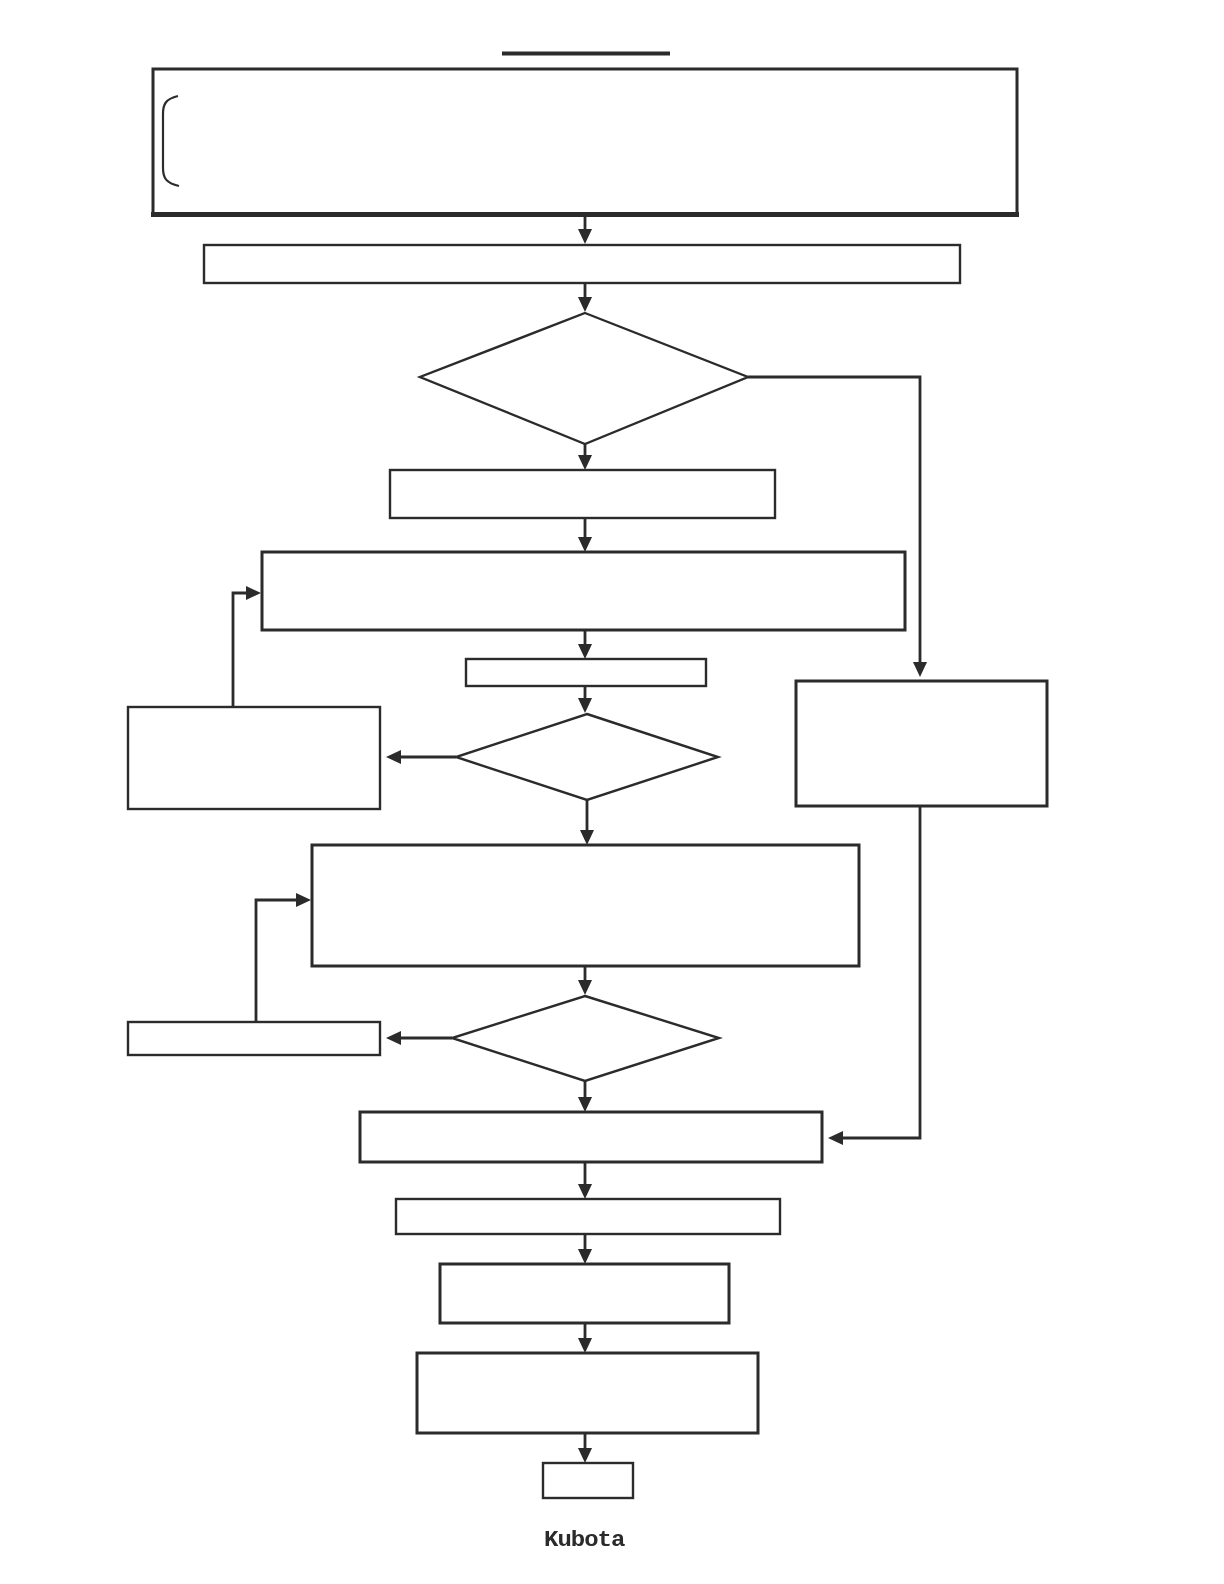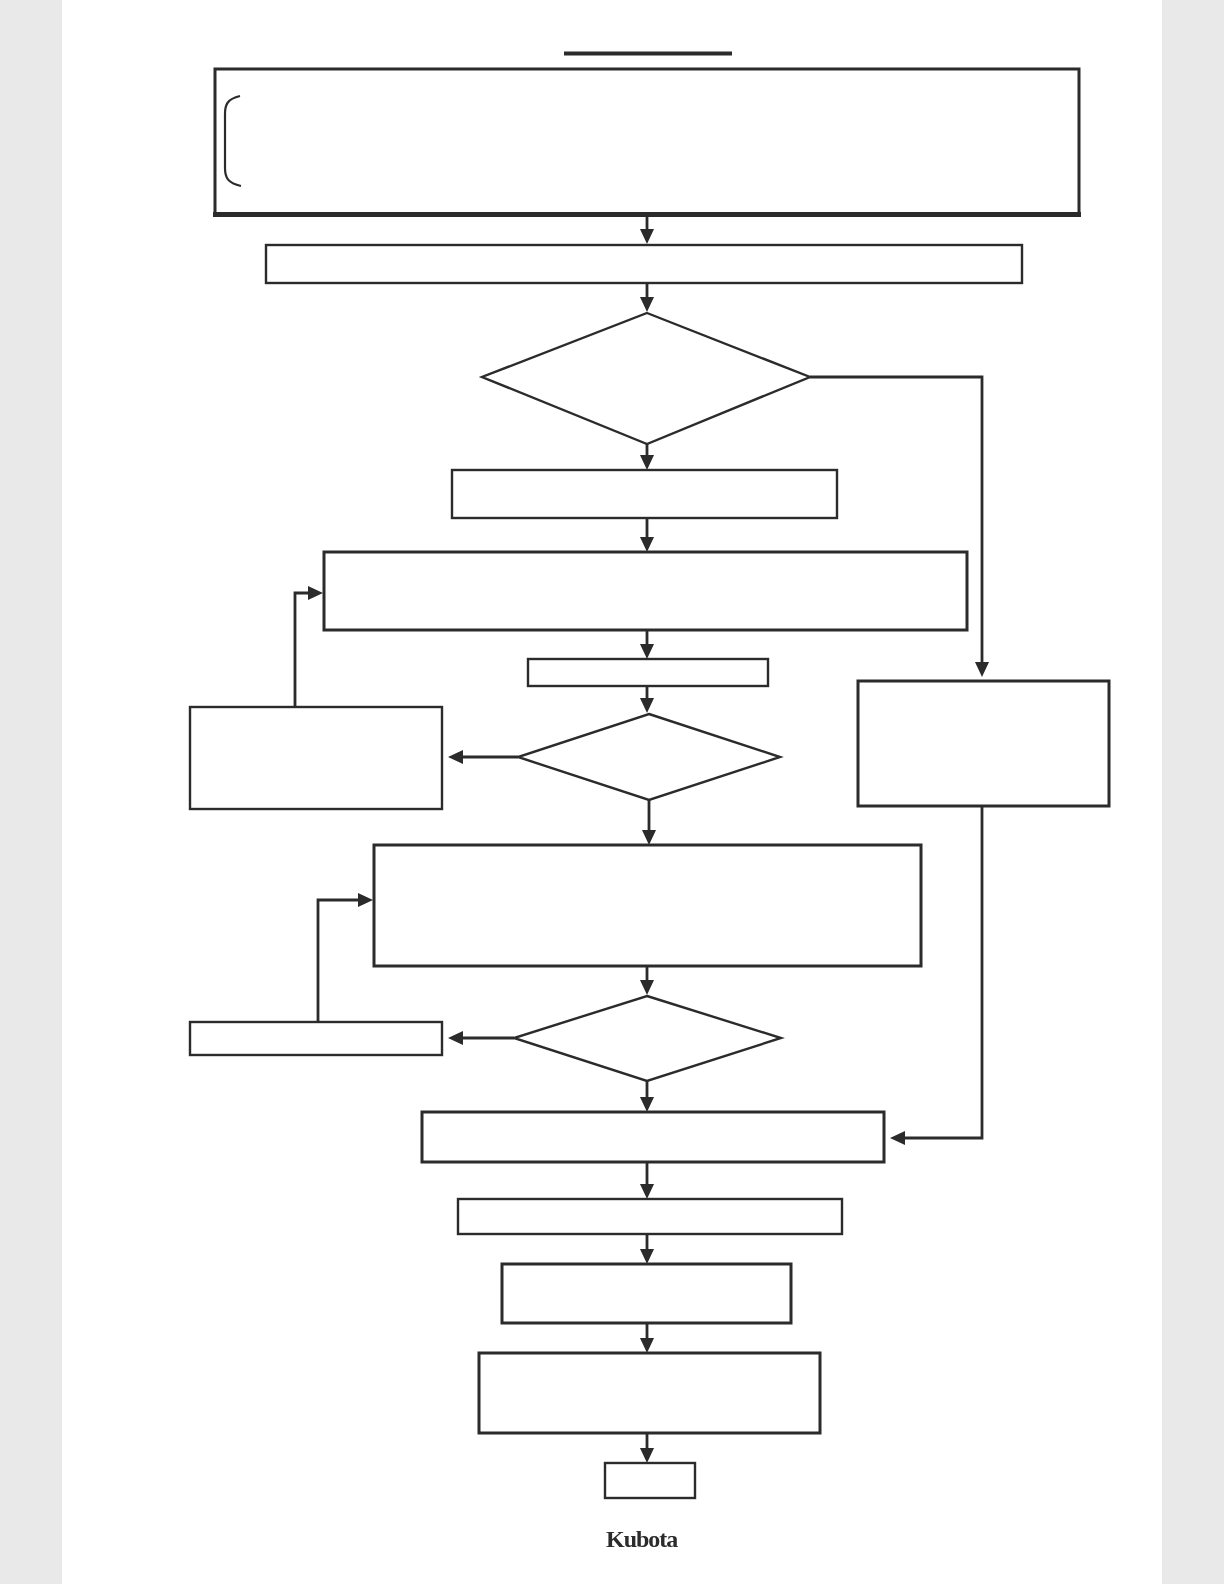--- a/index.html
+++ b/index.html
@@ -1,19 +1,19 @@
 <!DOCTYPE html>
 <html><head>
 <meta charset="utf-8">
 <style>
   html,body{margin:0;padding:0;background:#e9e9e9;}
   .page{
-    position:relative;width:1100px;height:1584px;background:#ffffff;
+    position:relative;width:1224px;height:1584px;background:#ffffff;
     margin:0 auto;overflow:hidden;
-    font-family:Liberation Serif, serif;
+    font-family:Liberation Mono, monospace;
   }
   svg.flow{position:absolute;left:0;top:0;}
   .box{fill:#ffffff;stroke:#2b2b2b;stroke-width:3;}
   .box-thin{fill:#ffffff;stroke:#2b2b2b;stroke-width:2.4;}
   .ln{stroke:#2b2b2b;stroke-width:2.8;fill:none;}
   .ln-heavy{stroke:#2b2b2b;stroke-width:5;fill:none;}
   .ah{fill:#2b2b2b;stroke:none;}
   .logo{
     position:absolute;left:544px;top:1527px;width:120px;
     color:#2b2b2b;font-weight:bold;font-size:24px;letter-spacing:-1px;

